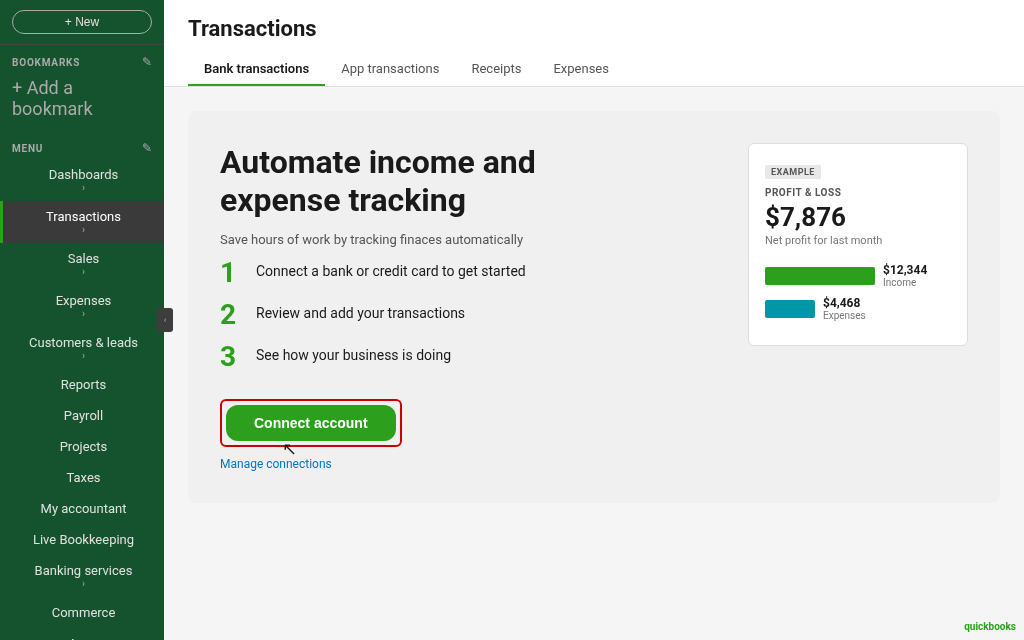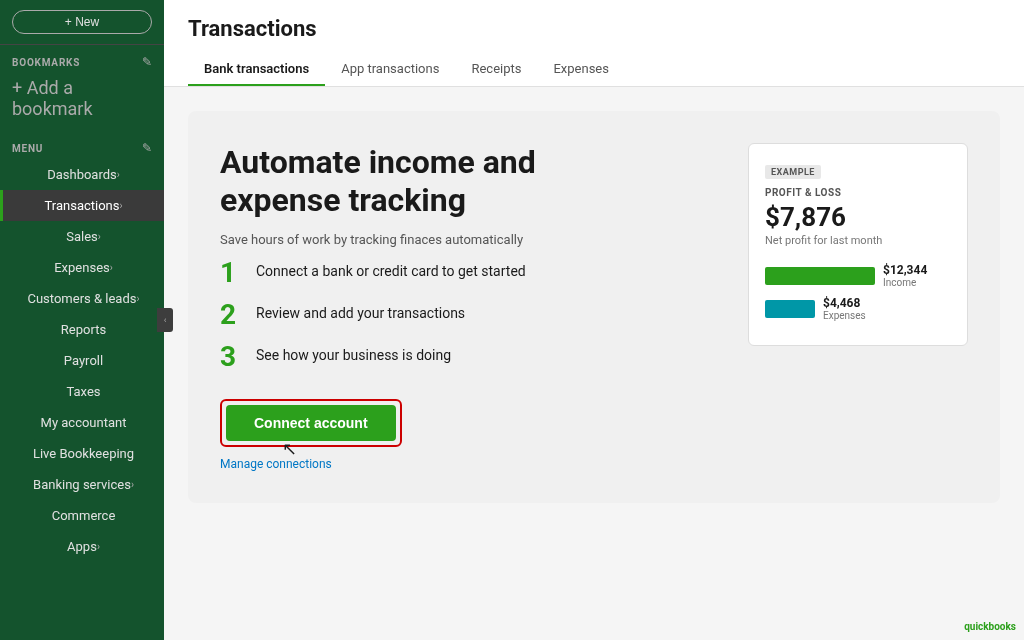--- a/index.html
+++ b/index.html
@@ -74,26 +74,27 @@
       gap: 4px;
     }
 
     .menu-section {
       margin-top: 8px;
     }
 
     .sidebar-item {
       display: flex;
       align-items: center;
-      justify-content: center;
+      justify-content: flex-end;
       padding: 8px 12px;
       font-size: 13px;
       color: #e0e0e0;
       cursor: pointer;
       border-left: 3px solid transparent;
+      flex-direction: column;
     }
 
     .sidebar-item.active {
       border-left: 3px solid #2ca01c;
       background: #3a3a3a;
       color: #fff;
     }
 
     .sidebar-item .chevron {
       font-size: 10px;
@@ -246,21 +247,21 @@
       position: relative;
       border: 2px solid #cc0000;
       border-radius: 6px;
       padding: 4px;
     }
 
     .connect-btn {
       background: #2ca01c;
       color: #fff;
       border: none;
-      border-radius: 4px;
+      border-radius: 12px;
       padding: 10px 28px;
       font-size: 14px;
       font-weight: 600;
       cursor: pointer;
     }
 
     .cursor-icon {
       position: absolute;
       bottom: -14px;
       left: 60px;
@@ -446,20 +447,23 @@
       </div>
       <div class="sidebar-item">
         <span>Customers &amp; leads</span>
         <span class="chevron">›</span>
       </div>
       <div class="sidebar-item">
         <span>Reports</span>
       </div>
       <div class="sidebar-item">
         <span>Payroll</span>
+      </div>
+      <div class="sidebar-item">
+        <span>Projects</span>
       </div>
       <div class="sidebar-item">
         <span>Taxes</span>
       </div>
       <div class="sidebar-item">
         <span>My accountant</span>
       </div>
       <div class="sidebar-item">
         <span>Live Bookkeeping</span>
       </div>

